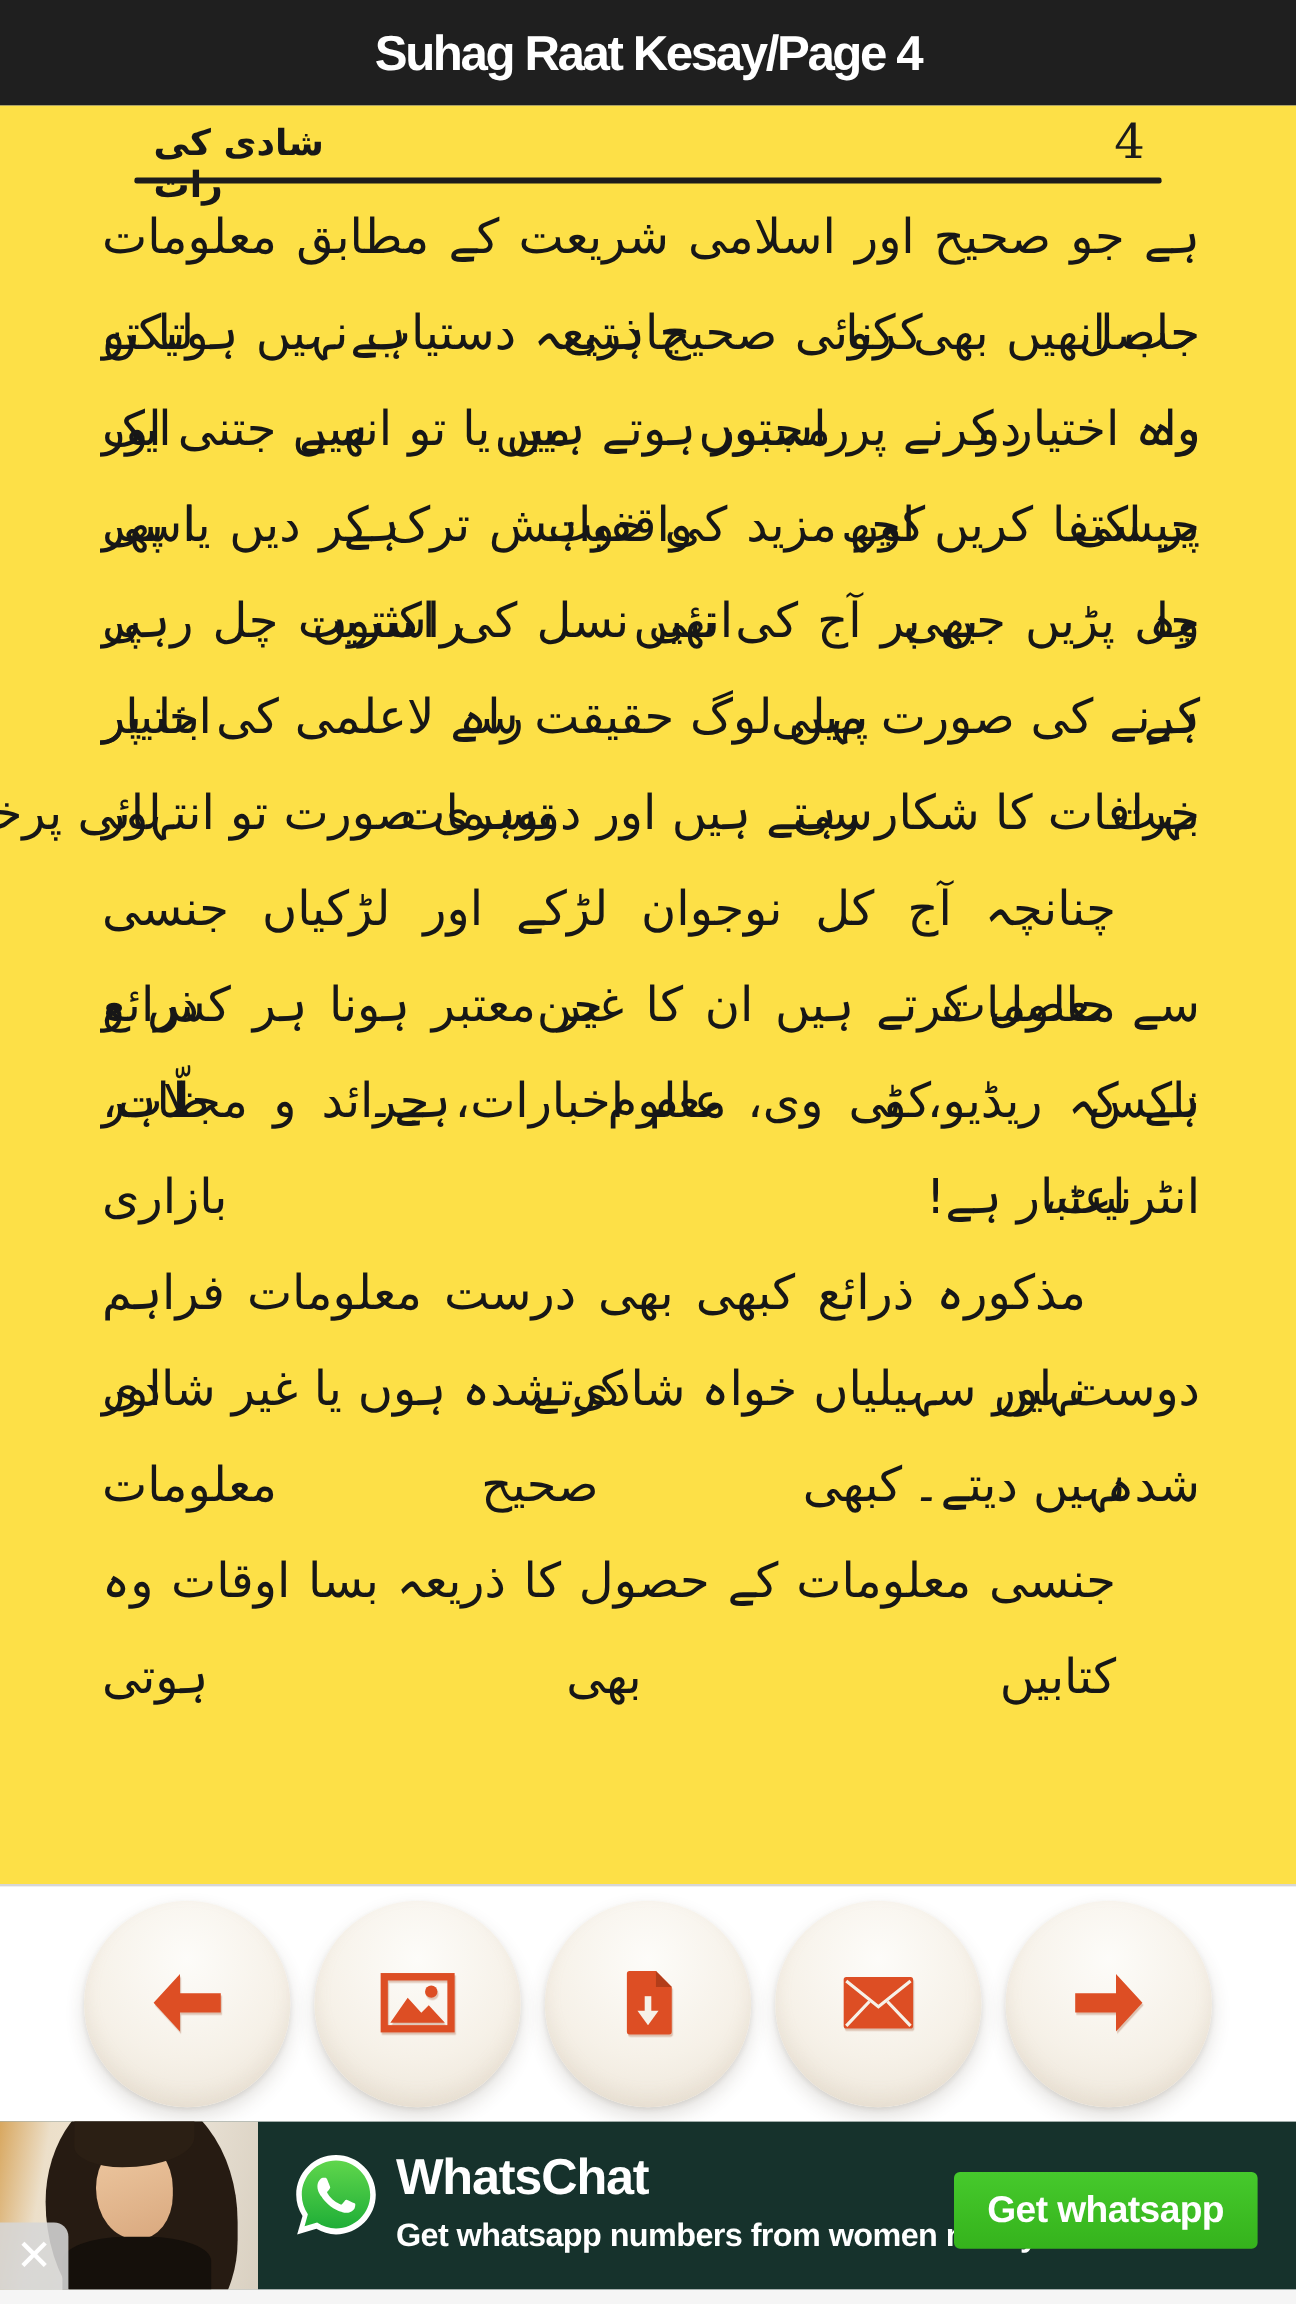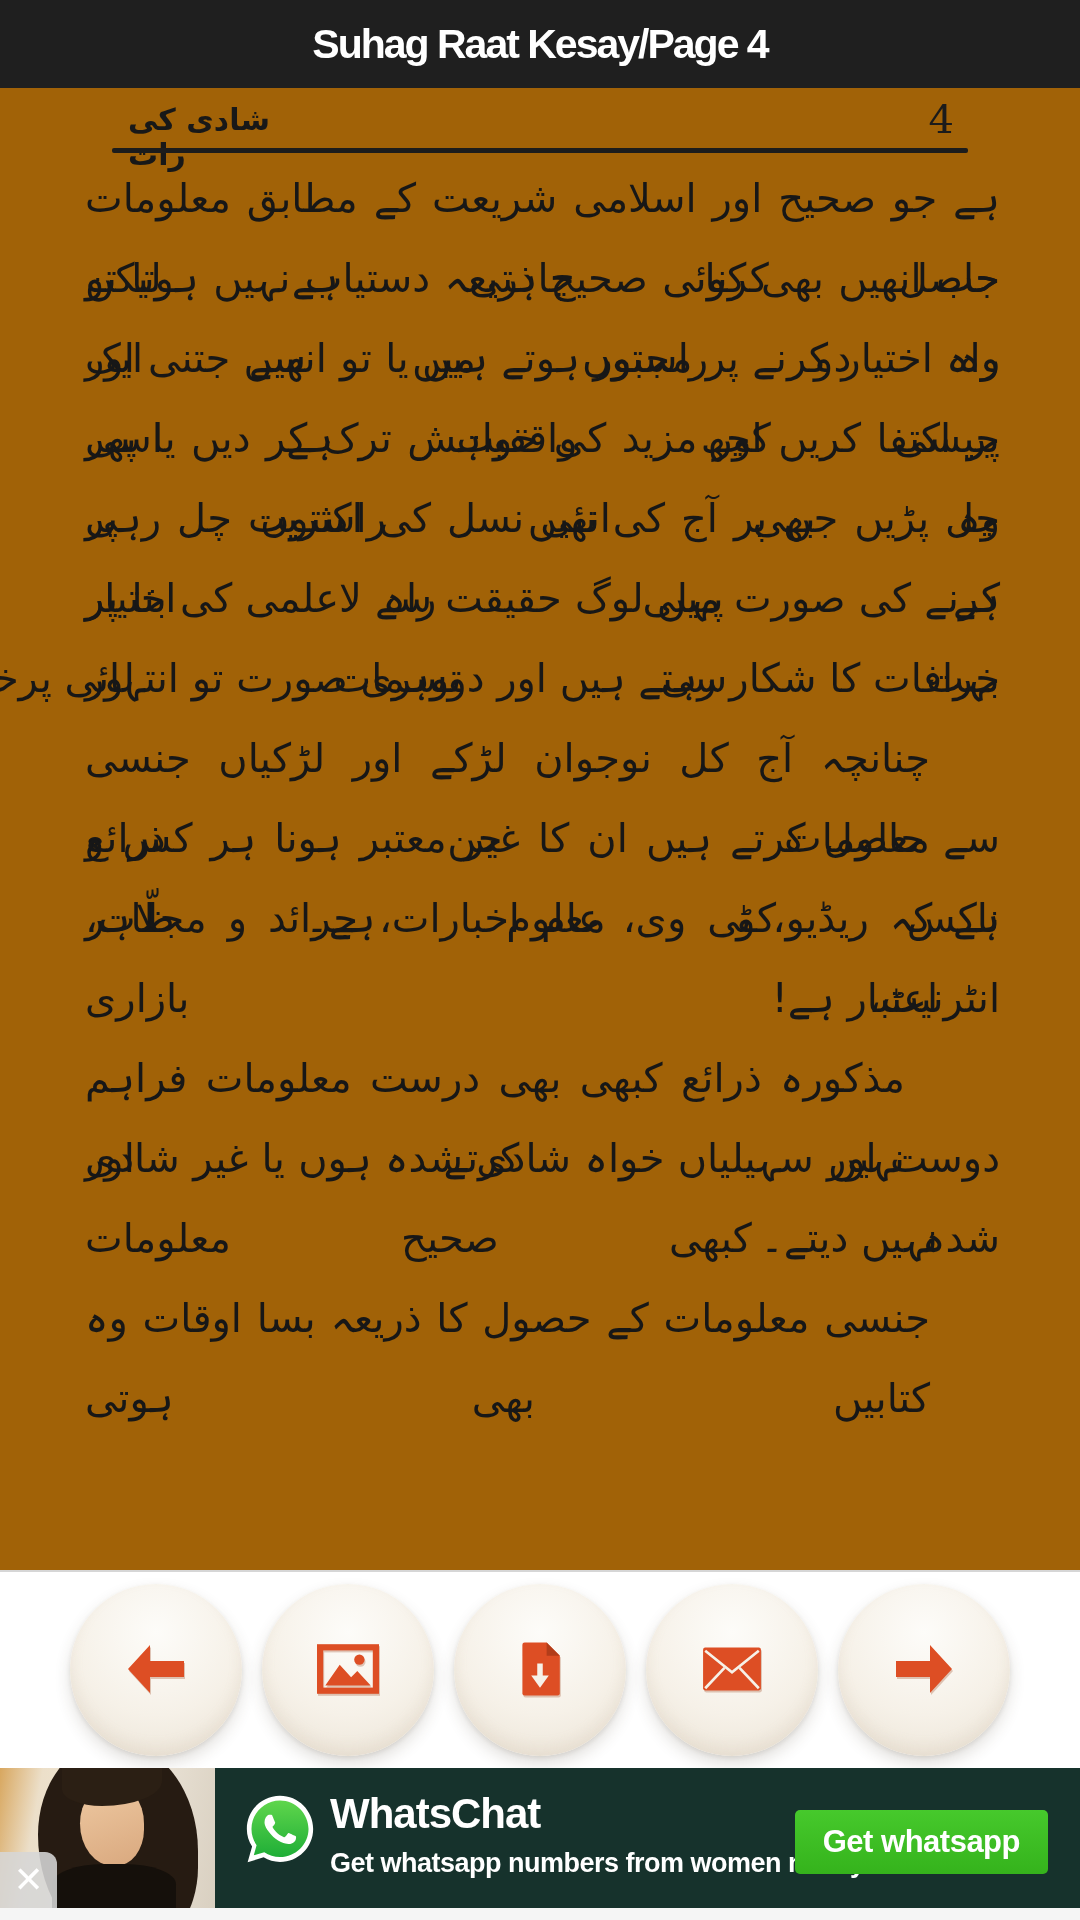--- a/index.html
+++ b/index.html
@@ -14,21 +14,21 @@
   .titlebar {
     position:absolute; left:0; top:0; width:1080px; height:88px;
     background:#1f1f1f; display:flex; align-items:center; justify-content:center;
   }
   .titlebar h1 {
     color:#ffffff; font-size:41px; font-weight:bold; letter-spacing:-2px;
     white-space:nowrap;
   }
 
   
-  .page { position:absolute; left:0; top:88px; width:1080px; height:1482px; background:#a16207; }
+  .page { position:absolute; left:0; top:88px; width:1080px; height:1482px; background:#fde047; }
   .running {
     position:absolute; left:128px; top:14px; width:180px;
     direction:rtl; font-family:"DejaVu Sans", sans-serif;
     font-size:30px; font-weight:bold; color:#181818; text-align:left;
   }
   .pnum {
     position:absolute; right:126px; top:8px;
     font-size:40px; color:#1b1b1b; font-family:"DejaVu Serif", serif;
   }
   .rule {

